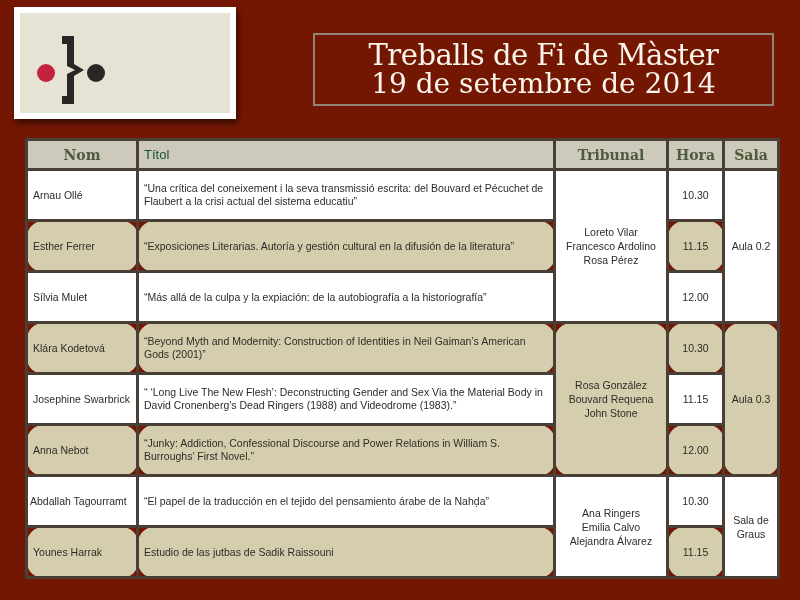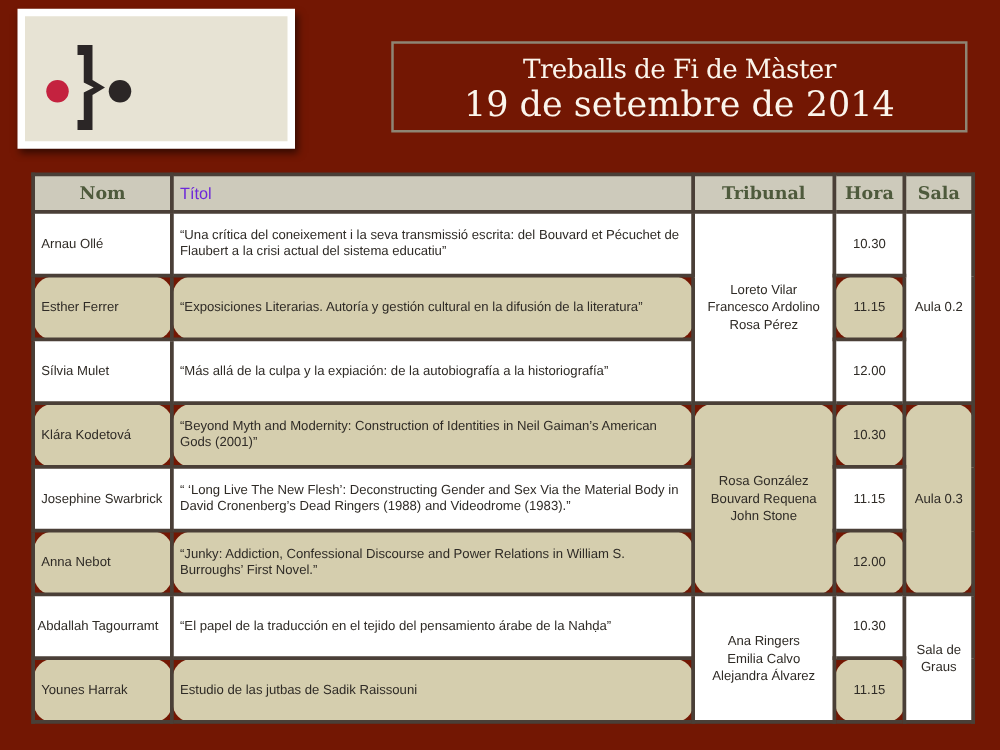--- a/index.html
+++ b/index.html
@@ -32,36 +32,36 @@
     font-family:"DejaVu Serif", serif; font-weight:bold; font-size:11.6px;
     line-height:15px; color:#231f1f;
   }
   .logo-text div { white-space:nowrap; }
   .title-box {
     position:absolute; left:313px; top:33px; width:461px; height:73px;
     border:2px solid #8e8574; box-sizing:border-box;
     text-align:center; color:#fbf5ec;
     font-family:"DejaVu Serif", serif;
   }
-  .title-main { font-size:21px; line-height:32px; margin-top:4px; letter-spacing:-0.5px; }
+  .title-main { font-size:29px; line-height:32px; margin-top:4px; letter-spacing:-0.5px; }
   .title-sub  { font-size:28px; line-height:26px; }
   table.sched {
     position:absolute; left:25px; top:138px; width:752px;
     border-collapse:collapse; table-layout:fixed;
     font-family:"Liberation Sans", sans-serif;
   }
   table.sched td, table.sched th {
     border:3px solid #4a3f37; padding:0 5px; box-sizing:border-box;
     font-size:10.5px; color:#2f2b26;
   }
   table.sched th {
     height:30px; background:#cdcabb;
     font-family:"DejaVu Serif", serif; font-weight:bold; font-size:14px; color:#4e5a3c;text-align:center;
   }
-  table.sched th.th-left { text-align:left; font-family:"Liberation Sans", sans-serif; font-weight:normal; font-size:13px; color:#6d28d9; }
+  table.sched th.th-left { text-align:left; font-family:"Liberation Sans", sans-serif; font-weight:normal; font-size:13px; color:#14532d; }
   table.sched tr.row td { height:51px; }
   .bg-white { background:#ffffff; }
   .bg-tan   { background:#d5ceae;border-radius:16px; }
   .c-name { color:#5b574d; }
   .c-title { text-align:left; line-height:13px; }
   .c-center { text-align:center; color:#4e4a42; line-height:14px; }
   .c-hour { text-align:center; color:#4e4a42; font-size:11px; }
   .tan-text { color:#6b6650; }
 </style>
 </head>

